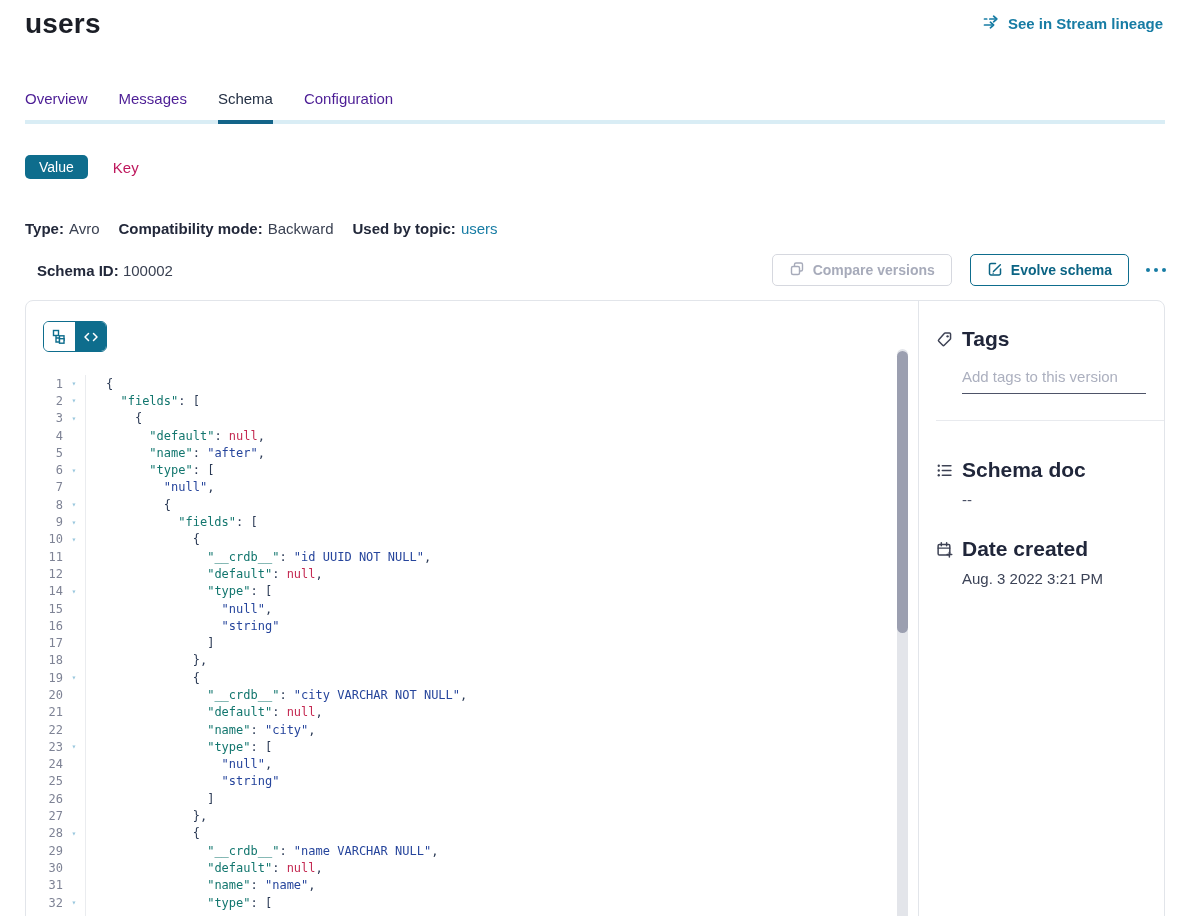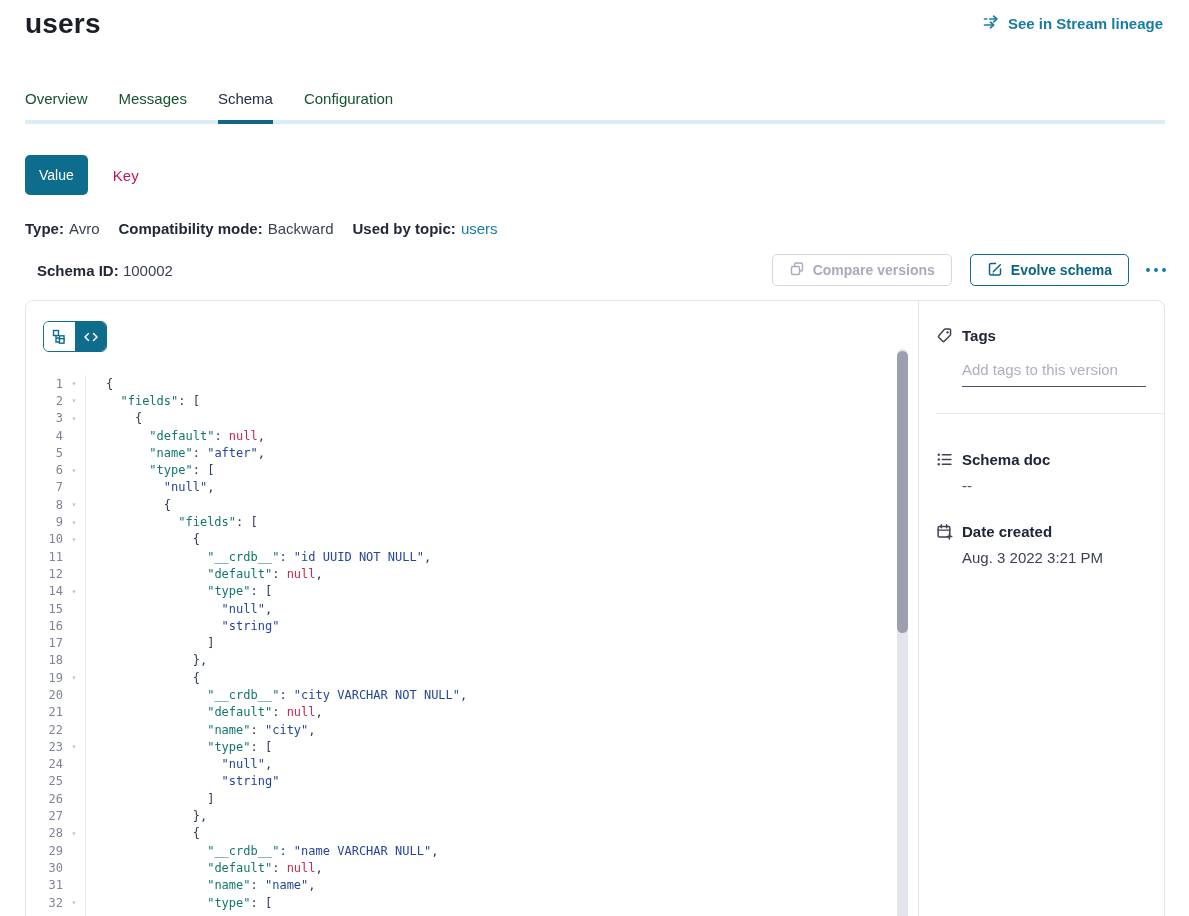--- a/index.html
+++ b/index.html
@@ -9,26 +9,26 @@
   .abs { position:absolute; }
 
   
   .page-title { left:25px; top:8px; font-size:28px; font-weight:800; color:#1b1e26; letter-spacing:.2px; }
   .lineage-link { right:26px; top:15px; display:flex; align-items:center; gap:7px;
     color:#177ca4; font-size:15px; font-weight:700; cursor:pointer; }
 
   
   .tabs { left:25px; right:24px; top:90px; display:flex; gap:31px;
     border-bottom:4px solid #d9edf5; }
-  .tab { font-size:15px; color:#14532d; padding-bottom:13px; margin-bottom:-4px; cursor:pointer; }
+  .tab { font-size:15px; color:#4c1d95; padding-bottom:13px; margin-bottom:-4px; cursor:pointer; }
   .tab.active { color:#243044; font-weight:500; border-bottom:4px solid #136489; }
 
   
   .vk-row { left:25px; top:155px; display:flex; align-items:center; gap:25px; }
-  .vk-value { background:#0e6d8d; color:#fff; font-size:14px; padding:12px 14px;
+  .vk-value { background:#0e6d8d; color:#fff; font-size:14px; padding:4px 14px;
     border-radius:5px; border:none; cursor:pointer; }
   .vk-key { color:#be185d; font-size:15px; cursor:pointer; }
 
   
   .meta-row { left:25px; top:220px; display:flex; gap:19px; font-size:15px; color:#3a4152; }
   .meta-row b { color:#22283a; font-weight:700; }
   .meta-row .lbl { margin-right:5px; }
   .meta-item { display:flex; }
   .link { color:#177ca4; cursor:pointer; }
 
@@ -74,21 +74,21 @@
   .tok-null { color:#c42a52; }
 
   
   .scrollbar { position:absolute; right:10px; top:48px; width:11px; height:600px;
     background:#e3e5ea; border-radius:6px; }
   .scroll-thumb { position:absolute; left:0; top:2px; width:11px; height:282px;
     background:#9b9fb0; border-radius:6px; cursor:grab; }
 
   
   .side-section-head { display:flex; align-items:center; gap:9px; color:#20263a; }
-  .side-section-head .ttl { font-size:15px; font-weight:700; }
+  .side-section-head .ttl { font-size:21px; font-weight:700; }
   .side-icon { color:#3d4254; display:flex; }
   .tag-input { display:block; margin:13px 0 0 26px; width:184px; border:none;
     border-bottom:1.5px solid #4e5468; font-size:15px; padding:4px 0 8px 0;
     font-family:"Liberation Sans", sans-serif; color:#20263a; background:transparent; outline:none; }
   .tag-input::placeholder { color:#acb0bf; }
   .side-divider { border:none; border-top:1px solid #e8eaee; margin:26px -17px 0 0; }
   .sec-schema-doc { margin-top:37px; }
   .sec-date { margin-top:29px; }
   .side-value { margin:9px 0 0 26px; font-size:15px; color:#4a5065; }
   .side-value.date { color:#3c4357; }

